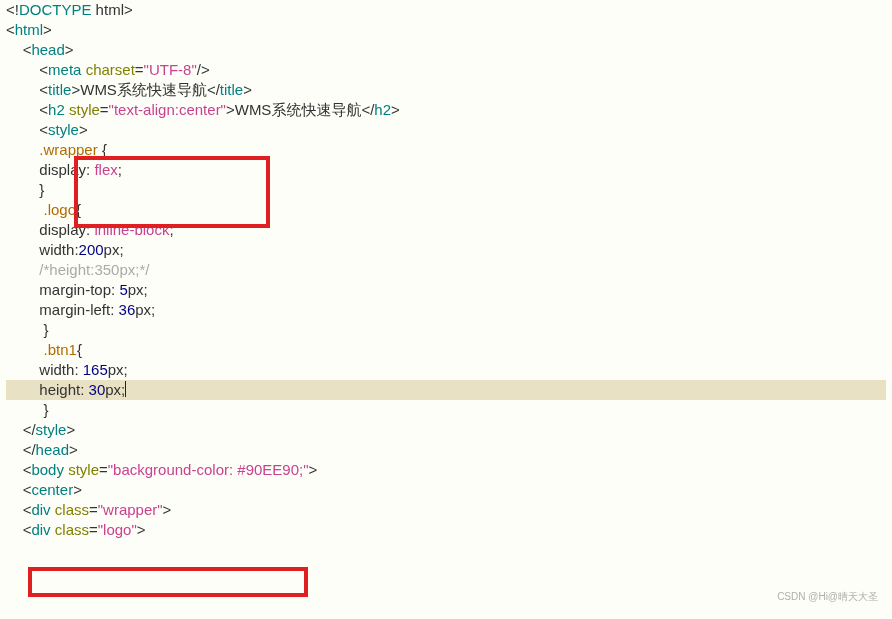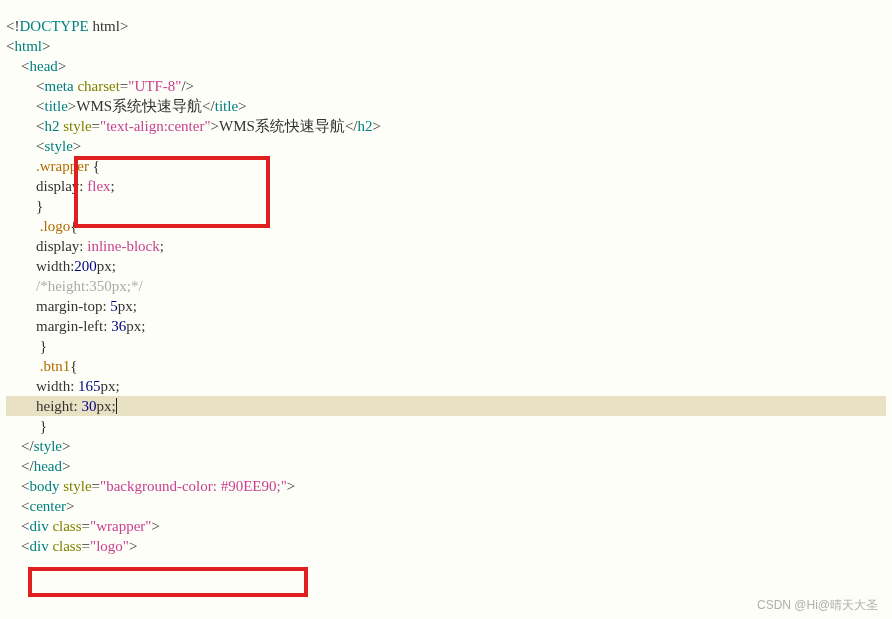--- a/index.html
+++ b/index.html
@@ -7,23 +7,23 @@
   font-family: Consolas, "Courier New", monospace;
   font-size: 15px;
   line-height: 20px;
   background: #fefef9;
   width: 892px;
   height: 619px;
   overflow: hidden;
   position: relative;
 }
 pre {
-  font-family: Liberation Serif, serif;
+  font-family: Liberation Sans, sans-serif;
   white-space: pre;
-  padding: 16px 6px;
+  padding: 0 6px;
 }
 .tag   { color: #008080; }
 .attr  { color: #808000; }
 .val   { color: #c8428f; }
 .text  { color: #333333; }
 .sel   { color: #b06c00; }
 .prop  { color: #333333; }
 .kw    { color: #c8428f; }
 .num   { color: #000080; }
 .unit  { color: #333333; }
@@ -40,25 +40,25 @@
   height: 16px;
   vertical-align: text-top;
 }
 .redbox {
   position: absolute;
   border: 4px solid #e02020;
   pointer-events: none;
 }
 .watermark {
   position: absolute;
-  bottom: 4px;
+  bottom: 12px;
   right: 14px;
   color: rgba(120,120,120,0.6);
   font-family: Arial, sans-serif;
-  font-size: 12px;
+  font-size: 10px;
 }
 </style>
 </head>
 <body>
 
 <pre><span class="br">&lt;!</span><span class="tag">DOCTYPE</span><span class="text"> html</span><span class="br">&gt;</span>
 <span class="br">&lt;</span><span class="tag">html</span><span class="br">&gt;</span>
     <span class="br">&lt;</span><span class="tag">head</span><span class="br">&gt;</span>
         <span class="br">&lt;</span><span class="tag">meta</span><span class="attr"> charset</span><span class="br">=</span><span class="val">"UTF-8"</span><span class="br">/&gt;</span>
         <span class="br">&lt;</span><span class="tag">title</span><span class="br">&gt;</span><span class="text">WMS系统快速导航</span><span class="br">&lt;/</span><span class="tag">title</span><span class="br">&gt;</span>

